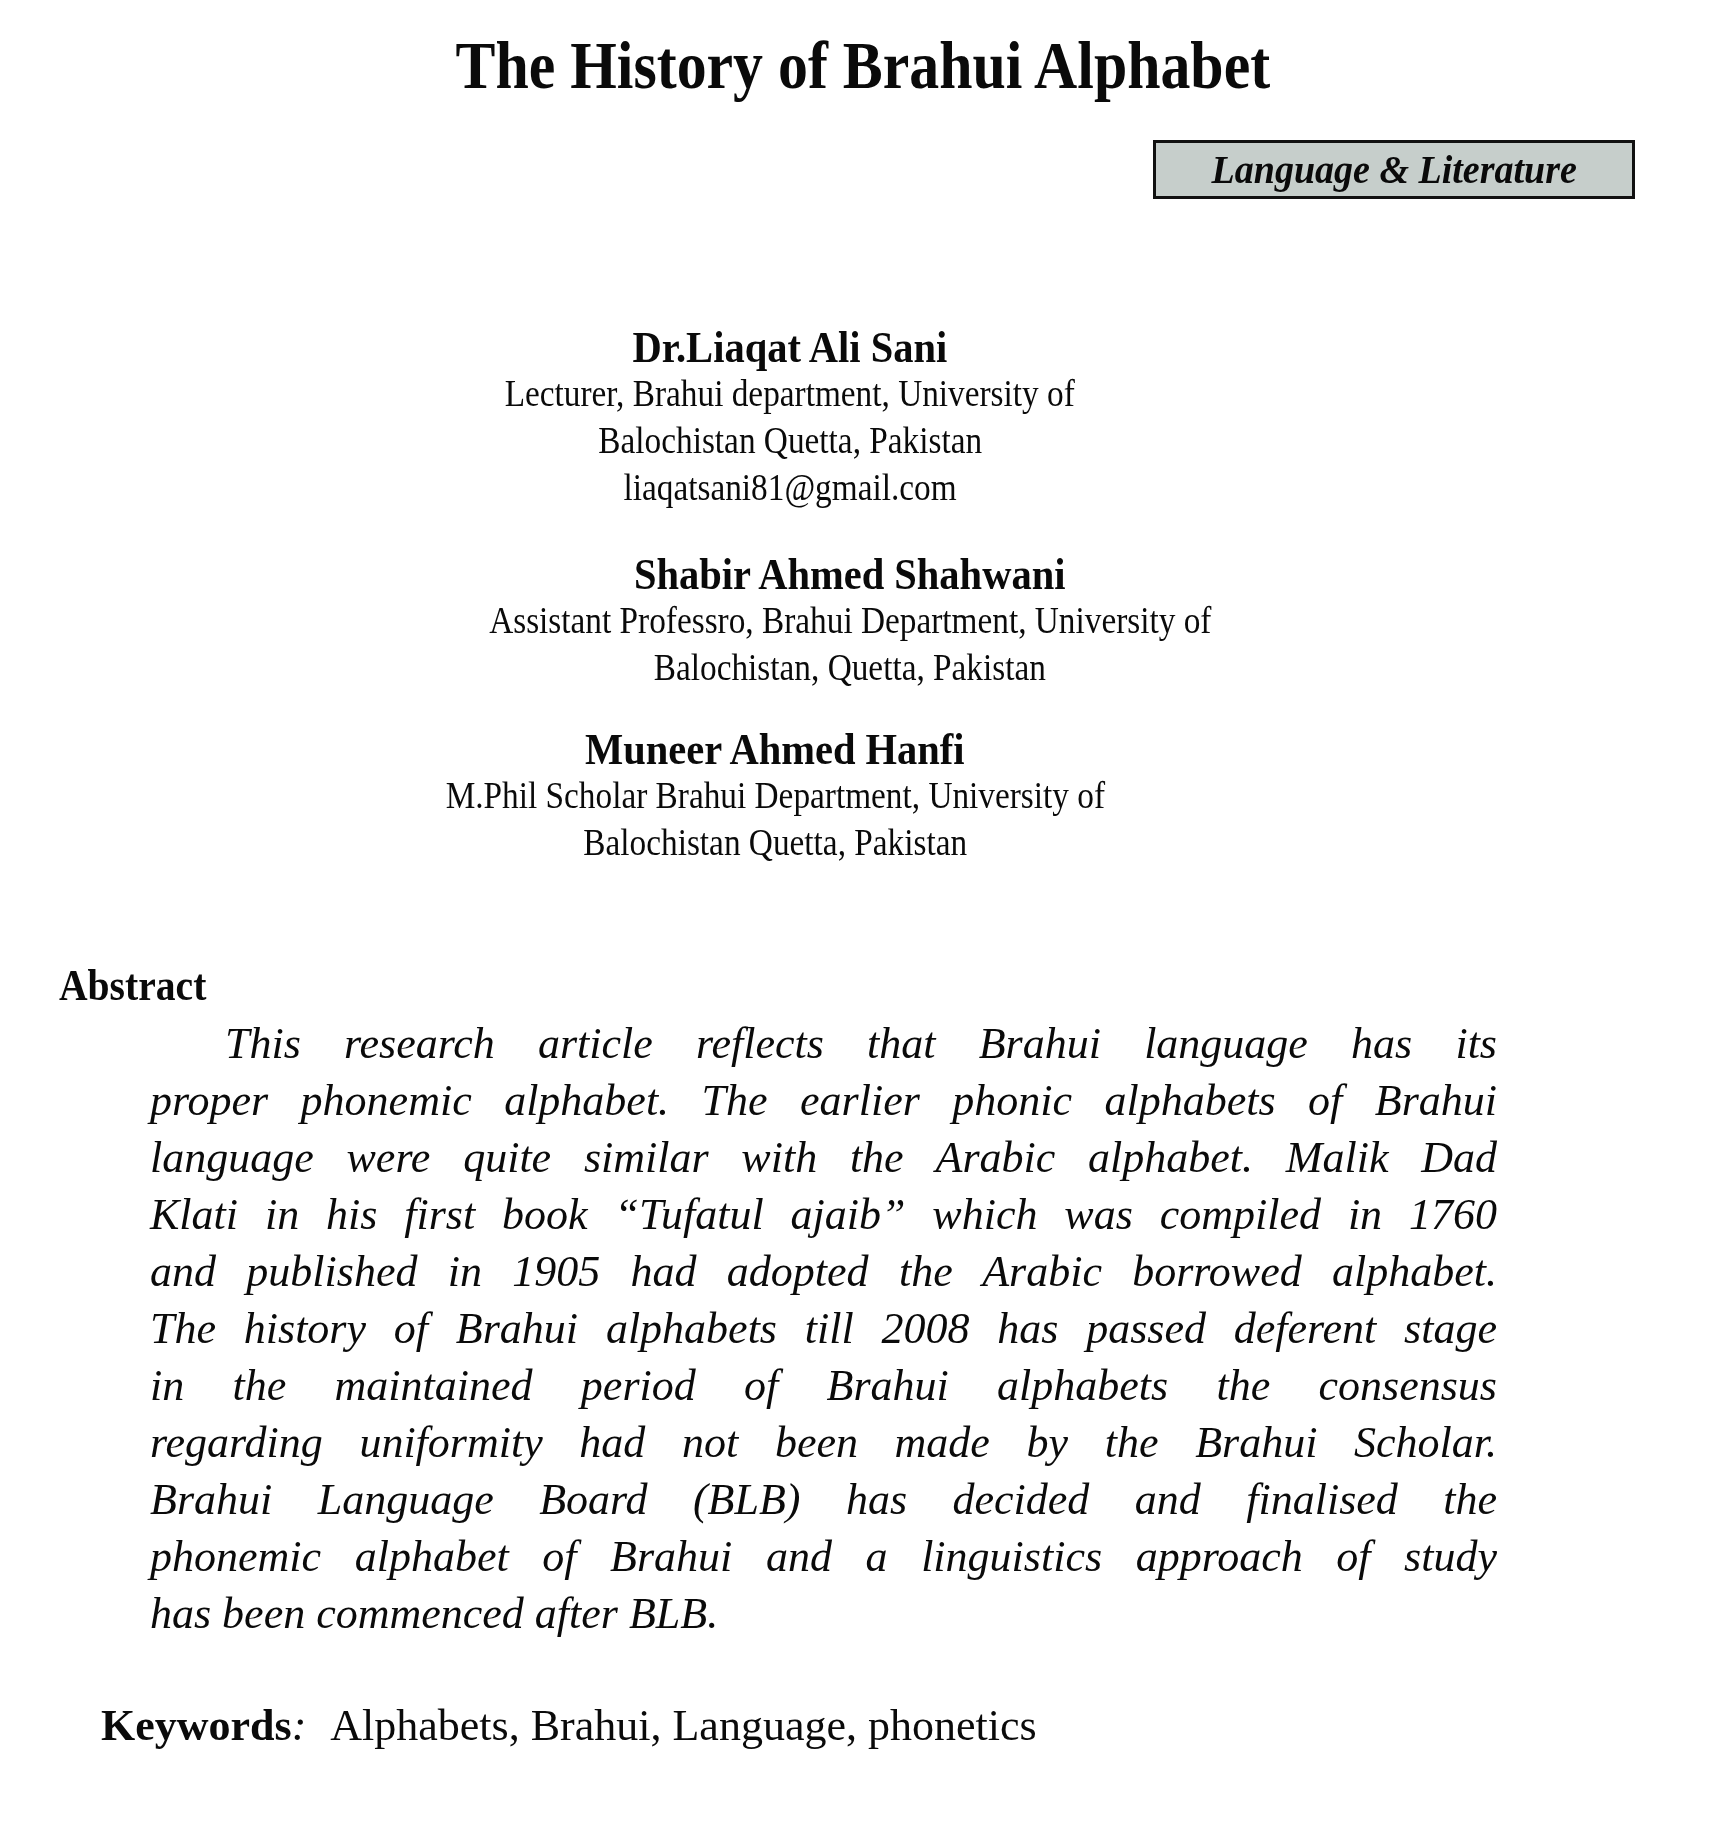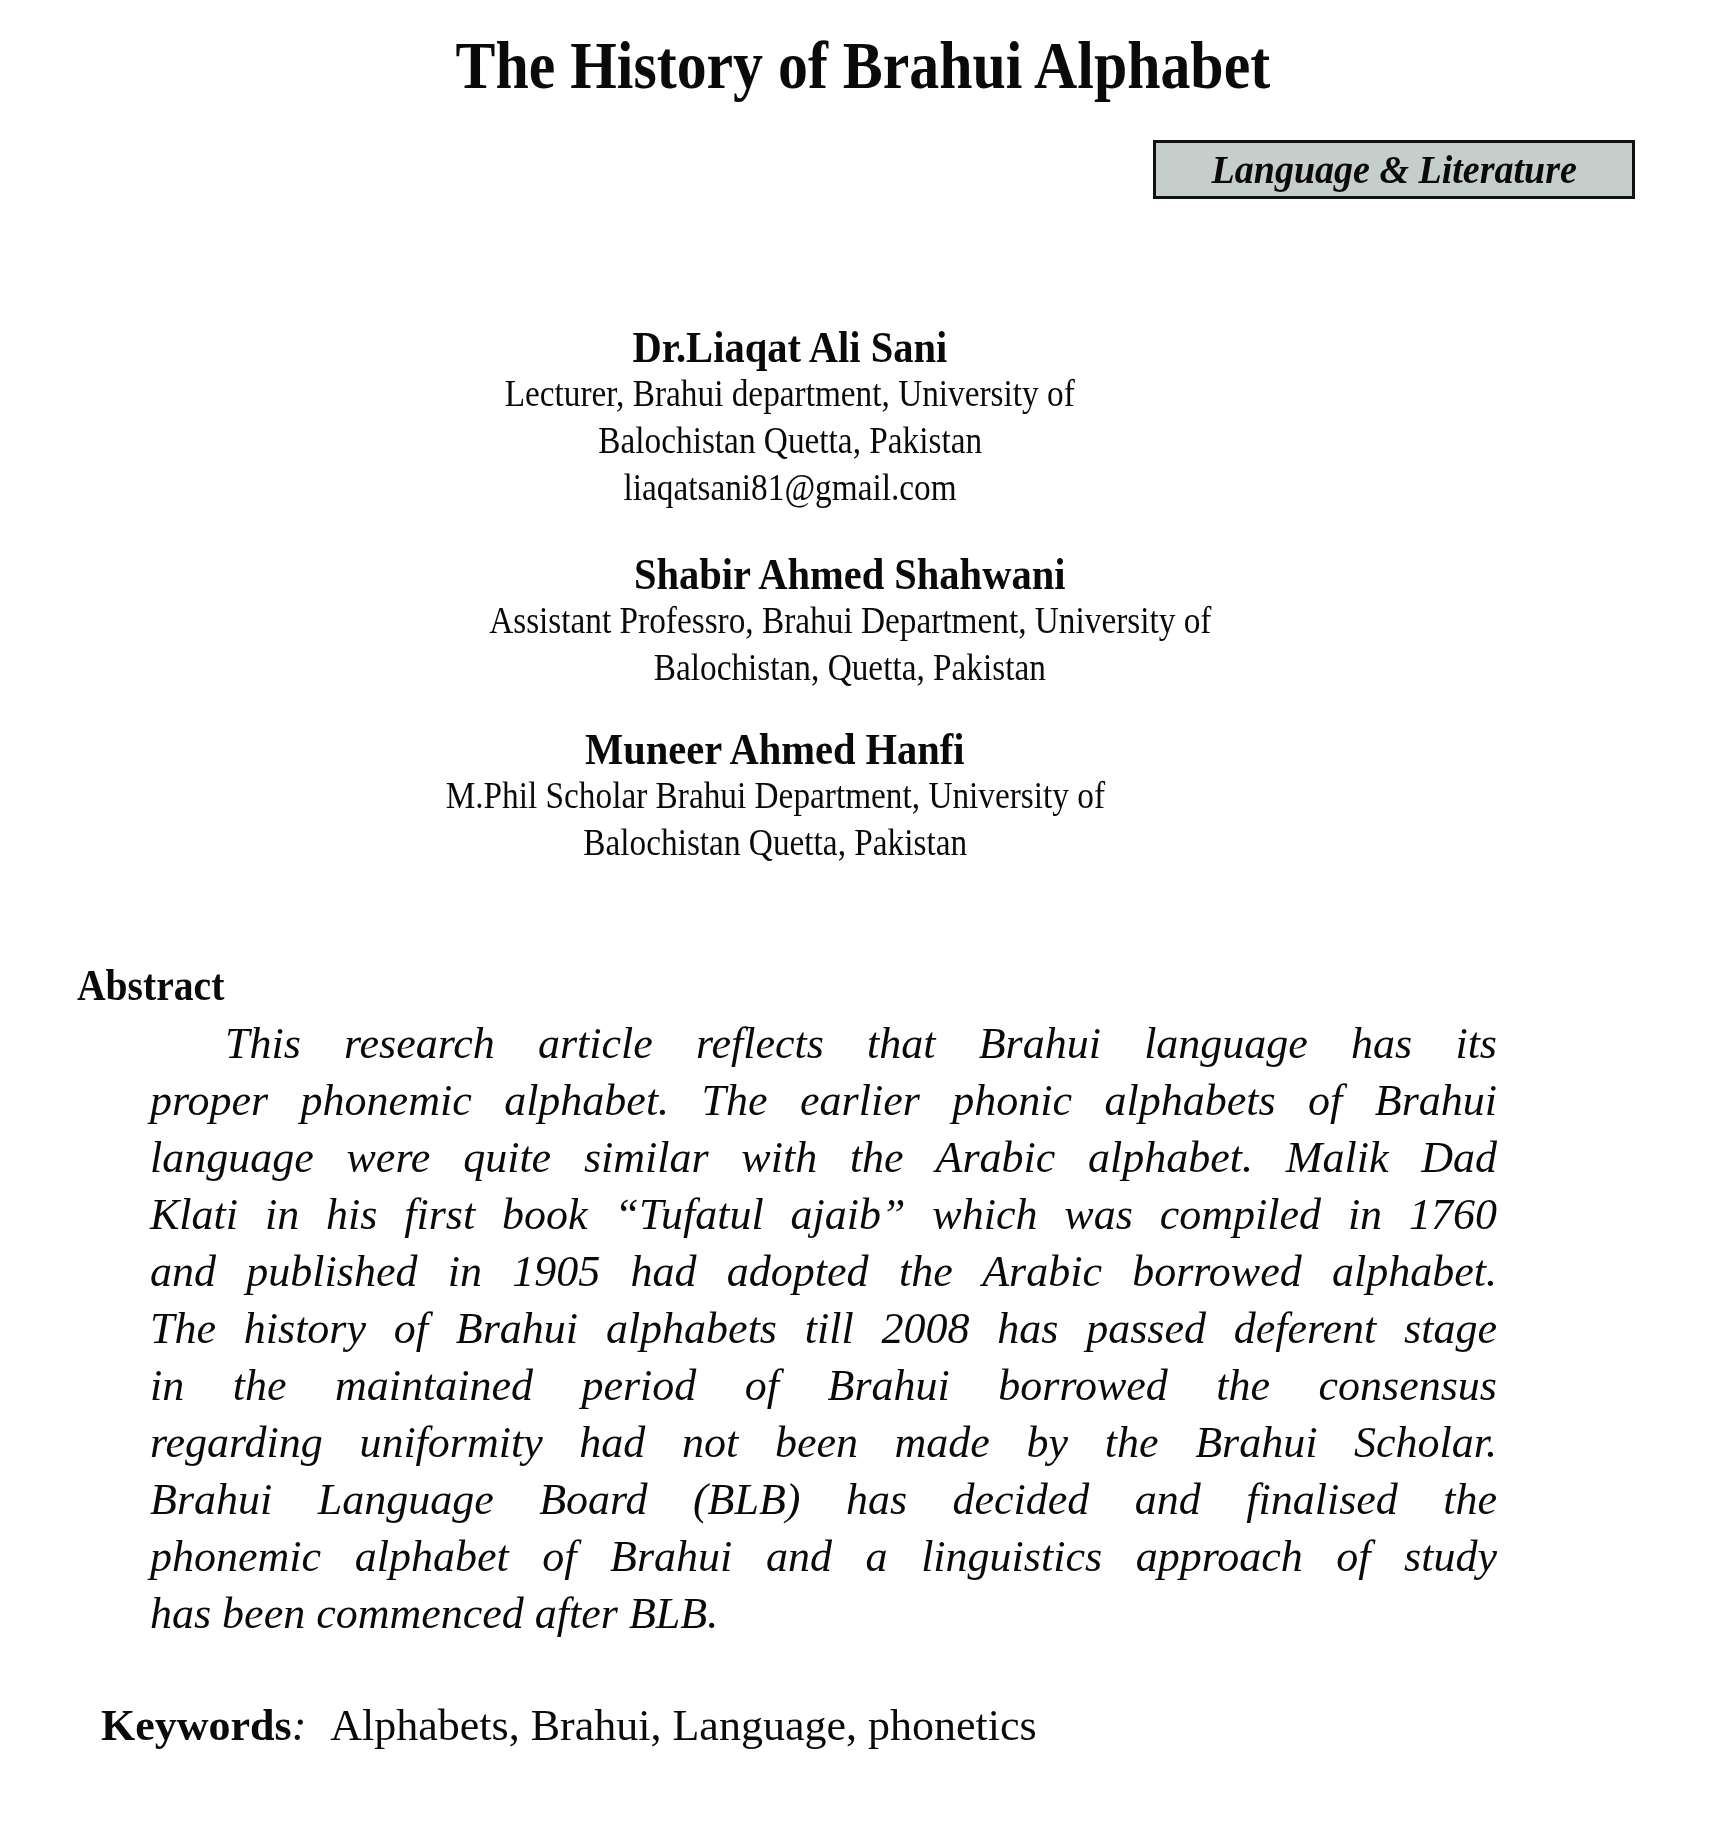--- a/index.html
+++ b/index.html
@@ -72,21 +72,21 @@
     transform: scaleX(0.9);
   }
   .author .aff {
     font-size: 37px;
     line-height: 47px;
     display: block;
   }
 
   .abstract-heading {
     position: absolute;
-    left: 77px;
+    left: 59px;
     top: 958px;
     font-weight: bold;
     font-size: 44px;
     line-height: 56px;
     margin: 0;
   }
   .abstract-heading span {
     display: inline-block;
     transform: scaleX(0.9);
     transform-origin: left;
@@ -160,21 +160,21 @@
     <span>Abstract</span>
   </h2>
 
   <div class="abstract-body">
     <span class="abstract-line first">This research article reflects that Brahui language has its</span>
     <span class="abstract-line">proper phonemic alphabet. The earlier phonic alphabets of Brahui</span>
     <span class="abstract-line">language were quite similar with the Arabic alphabet. Malik Dad</span>
     <span class="abstract-line">Klati in his first book “Tufatul ajaib” which was compiled in 1760</span>
     <span class="abstract-line">and published in 1905 had adopted the Arabic borrowed alphabet.</span>
     <span class="abstract-line">The history of Brahui alphabets till 2008 has passed deferent stage</span>
-    <span class="abstract-line">in the maintained period of Brahui borrowed the consensus</span>
+    <span class="abstract-line">in the maintained period of Brahui alphabets the consensus</span>
     <span class="abstract-line">regarding uniformity had not been made by the Brahui Scholar.</span>
     <span class="abstract-line">Brahui Language Board (BLB) has decided and finalised the</span>
     <span class="abstract-line">phonemic alphabet of Brahui and a linguistics approach of study</span>
     <span class="abstract-line last">has been commenced after BLB.</span>
   </div>
 
   <div class="keywords">
     <span class="kw-label">Keywords</span><span class="kw-colon">:</span><span class="kw-values">Alphabets, Brahui, Language, phonetics</span>
   </div>
 

